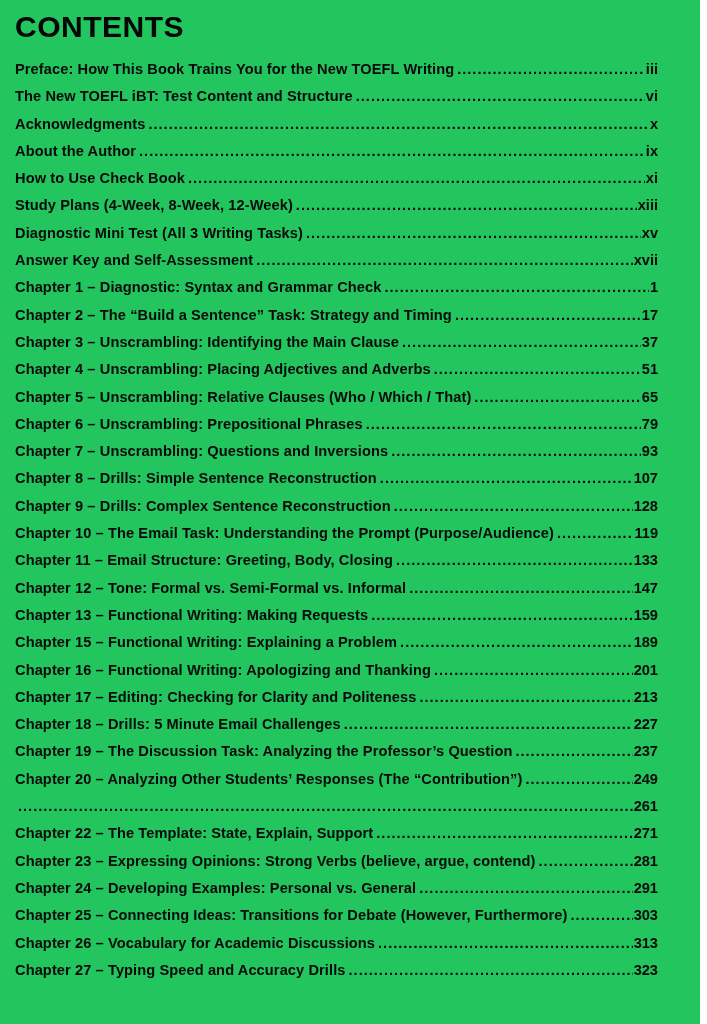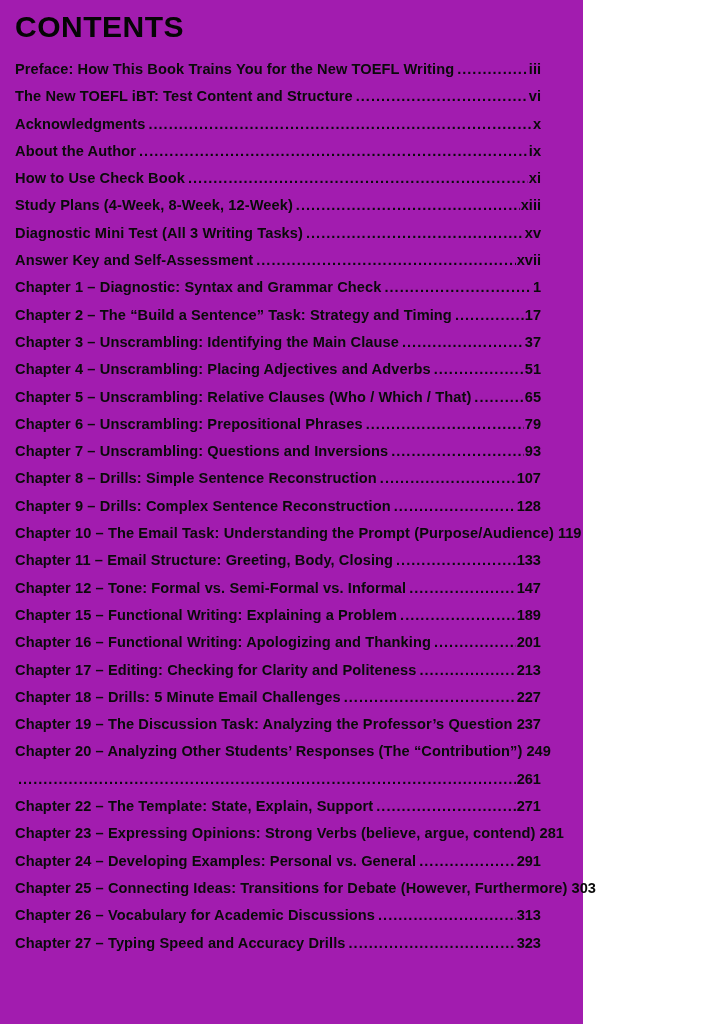--- a/index.html
+++ b/index.html
@@ -10,24 +10,24 @@
   body {
     width: 707px;
     height: 1024px;
     overflow: hidden;
     font-family: "Liberation Sans", "DejaVu Sans", sans-serif;
     color: #0a0a0a;
     -webkit-font-smoothing: antialiased;
   }
   .page {
     box-sizing: border-box;
-    width: 583px;
+    width: 700px;
     height: 1024px;
     padding: 10px 42px 0 15px;
-    background: #a21caf;
+    background: #22c55e;
   }
   .page-title {
     margin: 0 0 12px 0;
     font-size: 30px;
     line-height: 34px;
     font-weight: 800;
     letter-spacing: 0.5px;
     color: #050505;
   }
   .toc {
@@ -184,20 +184,25 @@
     <span class="toc-leader"></span>
     <span class="toc-page">133</span>
   </div>
 
   <div class="toc-row">
     <span class="toc-title">Chapter 12 – Tone: Formal vs. Semi-Formal vs. Informal</span>
     <span class="toc-leader"></span>
     <span class="toc-page">147</span>
   </div>
 
+  <div class="toc-row">
+    <span class="toc-title">Chapter 13 – Functional Writing: Making Requests</span>
+    <span class="toc-leader"></span>
+    <span class="toc-page">159</span>
+  </div>
 
 
   <div class="toc-row">
     <span class="toc-title">Chapter 15 – Functional Writing: Explaining a Problem</span>
     <span class="toc-leader"></span>
     <span class="toc-page">189</span>
   </div>
 
   <div class="toc-row">
     <span class="toc-title">Chapter 16 – Functional Writing: Apologizing and Thanking</span>

